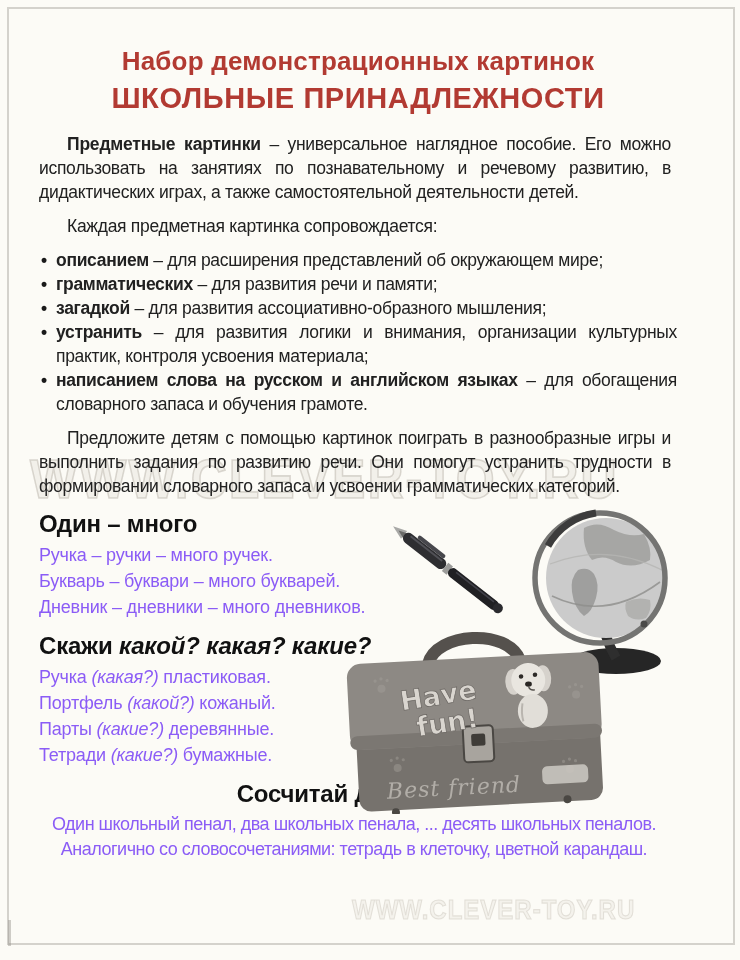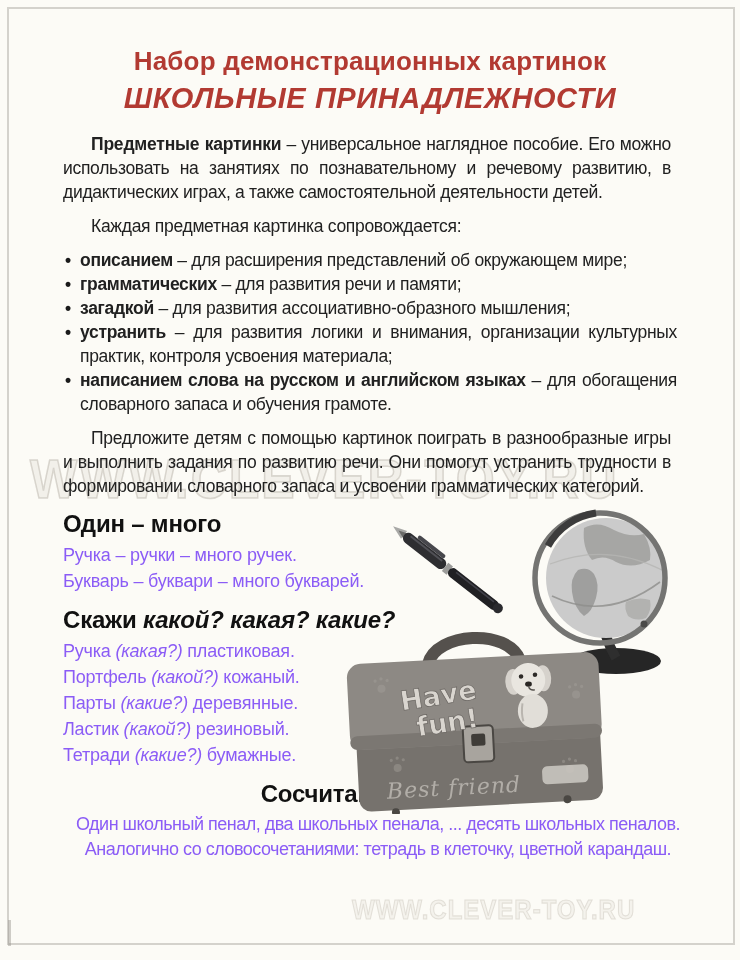--- a/index.html
+++ b/index.html
@@ -17,30 +17,30 @@
     position:absolute;inset:7px 5px 15px 7px;
     border:2px solid rgba(172,169,161,.5);
     pointer-events:none;
   }
   .scan-mark{
     position:absolute;left:8px;bottom:14px;width:3px;height:26px;
     background:rgba(150,147,140,.45);
   }
   .content{
     position:relative;
-    padding:44px 63px 0 63px;
+    padding:44px 63px 0 39px;
   }
   .hdr{text-align:center;margin-bottom:14px;}
   .title1{
     font-size:26px;font-weight:bold;color:#b23a32;
     line-height:34px;letter-spacing:.2px;margin:0;
   }
   .title2{
     font-size:29px;font-weight:bold;color:#b23a32;
-    line-height:40px;letter-spacing:.6px;margin:0;font-style:italic;
+    line-height:40px;letter-spacing:.6px;margin:0;
   }
   .body-p{
     font-size:17.5px;line-height:24px;letter-spacing:-.3px;
     text-align:justify;text-indent:28px;margin:0 6px 10px 0;
   }
   .body-p b{letter-spacing:-.2px;}
   ul.blist{list-style:none;margin:0 0 10px 0;padding:0;}
   ul.blist li{
     position:relative;padding-left:17px;
     font-size:17.5px;line-height:24px;letter-spacing:-.3px;
@@ -108,28 +108,28 @@
       <li><b>устранить</b><span> – для развития логики и внимания, организации культурных практик, контроля усвоения материала;</span></li>
       <li><b>написанием слова на русском и английском языках</b><span> – для обогащения словарного запаса и обучения грамоте.</span></li>
     </ul>
 
     <p class="body-p">Предложите детям с помощью картинок поиграть в разнообразные игры и выполнить задания по развитию речи. Они помогут устранить трудности в формировании словарного запаса и усвоении грамматических категорий.</p>
 
     <div class="sect">
       <h3>Один – много</h3>
       <div class="ln">Ручка – ручки – много ручек.</div>
       <div class="ln">Букварь – буквари – много букварей.</div>
+      <div class="ln">Дневник – дневники – много дневников.</div>
     </div>
 
     <div class="sect">
       <h3><span>Скажи </span><span class="it">какой? какая? какие?</span></h3>
       <div class="ln"><span>Ручка </span><span class="it">(какая?)</span><span> пластиковая.</span></div>
       <div class="ln"><span>Портфель </span><span class="it">(какой?)</span><span> кожаный.</span></div>
       <div class="ln"><span>Парты </span><span class="it">(какие?)</span><span> деревянные.</span></div>
-      <div class="ln"><span>Ластик </span><span class="it">(какой?)</span><span> резиновый.</span></div>
       <div class="ln"><span>Тетради </span><span class="it">(какие?)</span><span> бумажные.</span></div>
     </div>
 
     <div class="sect wide">
       <h3>Сосчитай до десяти</h3>
       <div class="ln">Один школьный пенал, два школьных пенала, ... десять школьных пеналов.</div>
       <div class="ln">Аналогично со словосочетаниями: тетрадь в клеточку, цветной карандаш.</div>
     </div>
 
   </div>

